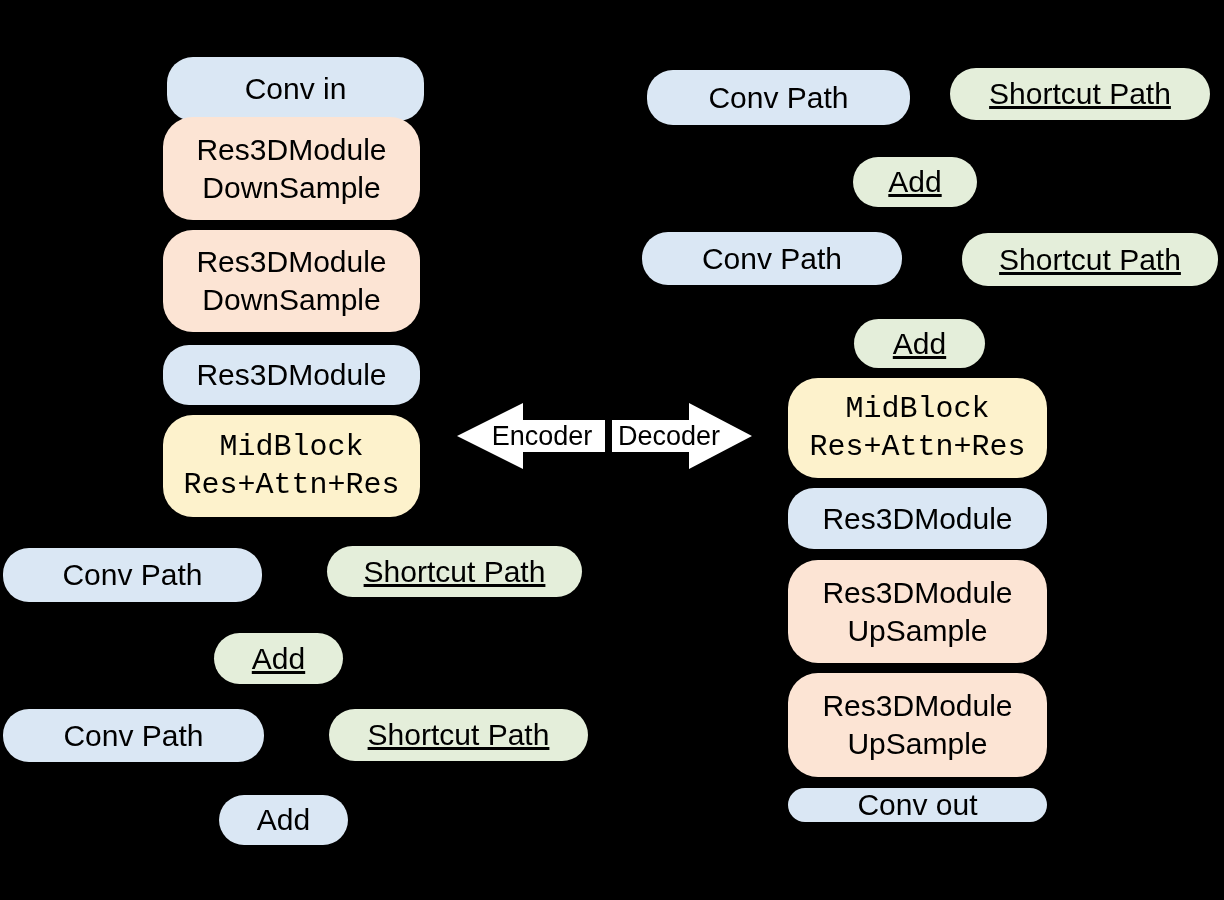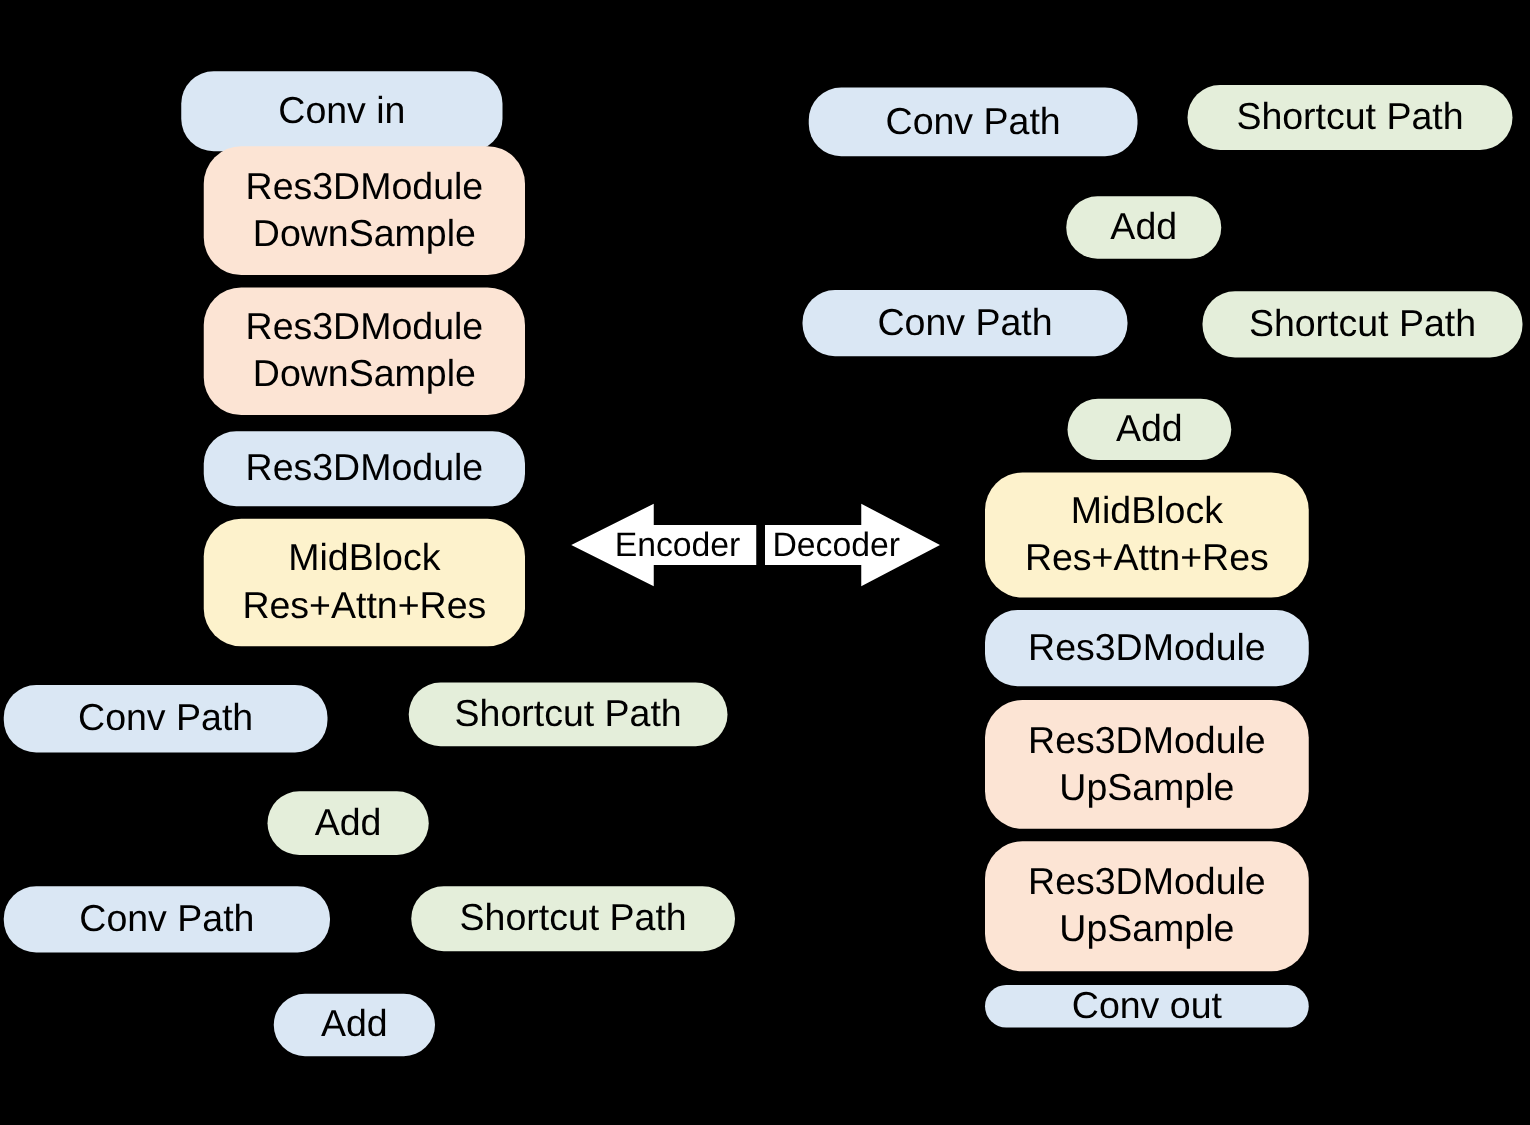--- a/index.html
+++ b/index.html
@@ -9,32 +9,32 @@
   html,body{margin:0;padding:0;}
   body{background:var(--background);font-family:"Liberation Sans","DejaVu Sans",sans-serif;}
   #canvas{position:relative;width:1224px;height:900px;background:var(--background);overflow:hidden;}
   .node{
     position:absolute;display:flex;flex-direction:column;align-items:center;justify-content:center;
     text-align:center;color:var(--text);font-size:30px;line-height:38px;border-radius:26px;
   }
   .node.big{border-radius:30px;}
   .blue{background:var(--blue);}
   .pink{background:var(--pink);}
-  .yellow{background:var(--yellow);}
-  .green{background:var(--green);}
+  .yellow{background:var(--yellow);font-family:Liberation Mono, monospace;}
+  .green{background:var(--green);text-decoration:underline;}
   .arrows{position:absolute;left:455px;top:400px;}
   .arrow-shape{fill:var(--arrow_fill);}
   .arrow-text{fill:var(--text);font-family:"Liberation Sans","DejaVu Sans",sans-serif;font-size:27px;}
 </style>
 </head>
 <body>
 
 <div id="canvas">
 
-  <div class="node blue" style="left:145px;top:57px;width:257px;height:64px">
+  <div class="node blue" style="left:167px;top:57px;width:257px;height:64px">
     <span>Conv in</span>
   </div>
   <div class="node pink big" style="left:163px;top:117px;width:257px;height:103px">
     <span>Res3DModule</span>
     <span>DownSample</span>
   </div>
   <div class="node pink big" style="left:163px;top:230px;width:257px;height:102px">
     <span>Res3DModule</span>
     <span>DownSample</span>
   </div>

